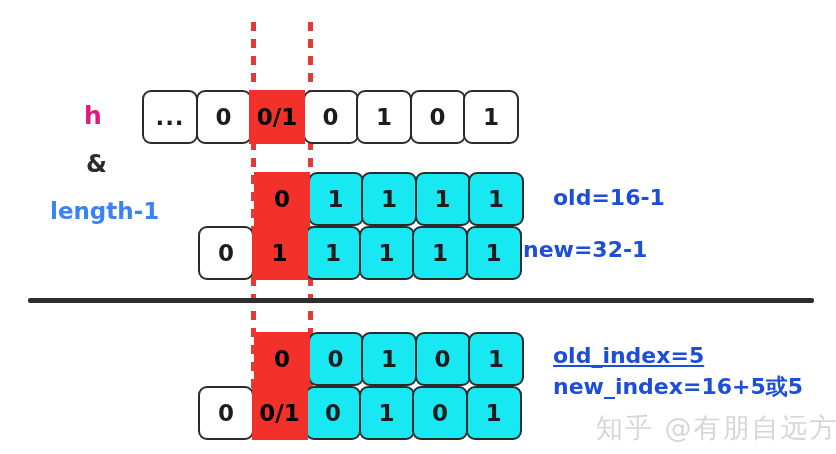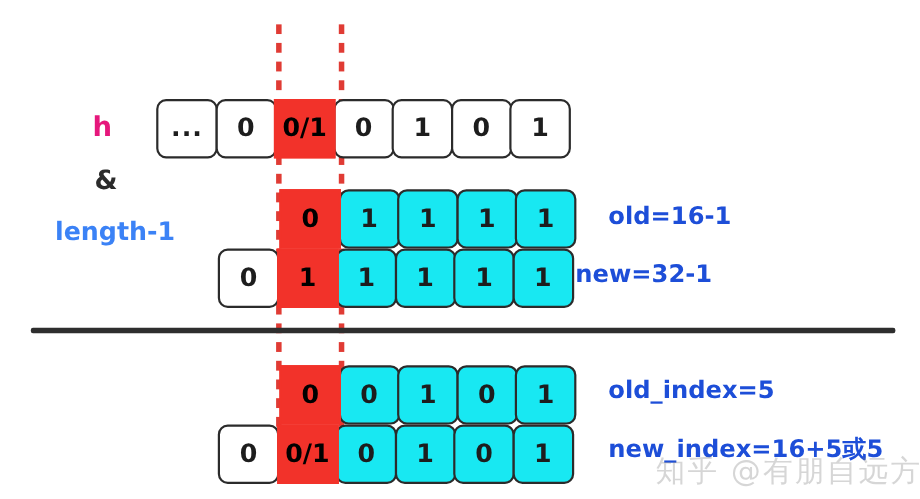--- a/index.html
+++ b/index.html
@@ -113,22 +113,22 @@
   .right-label {
     position: absolute;
     font-weight: bold;
     font-size: 22px;
     color: #1d4ed8;
     z-index: 5;
     white-space: nowrap;
   }
   #label-old      { left: 553px; top: 185px; }
   #label-new      { left: 523px; top: 237px; }
-  #label-oldindex { left: 553px; top: 343px; }
-  #label-newindex { left: 553px; top: 393px; text-align: center; }
+  #label-oldindex { left: 553px; top: 343px; text-decoration: underline; }
+  #label-newindex { left: 553px; top: 372px; text-align: center; }
 
   
   .watermark {
     position: absolute;
     left: 596px;
     top: 410px;
     font-size: 27px;
     color: rgba(120,120,120,0.30);
     letter-spacing: 2px;
     white-space: nowrap;

